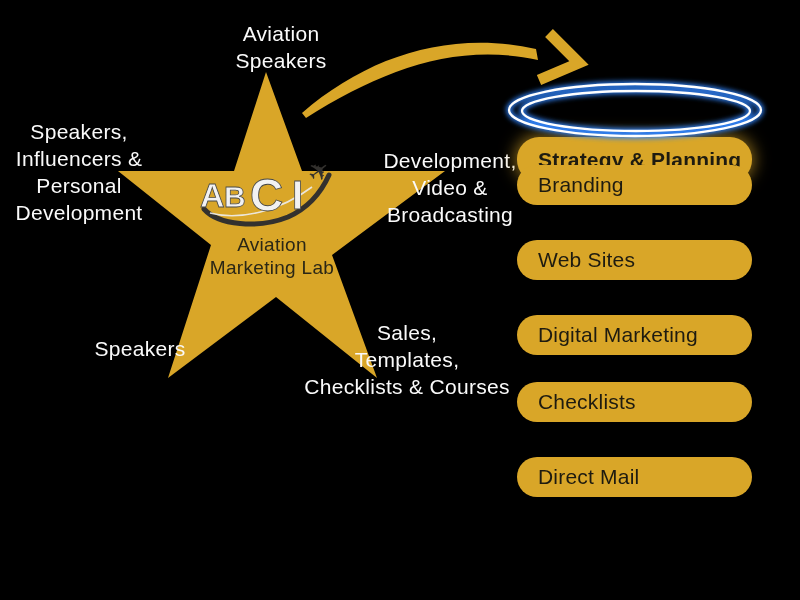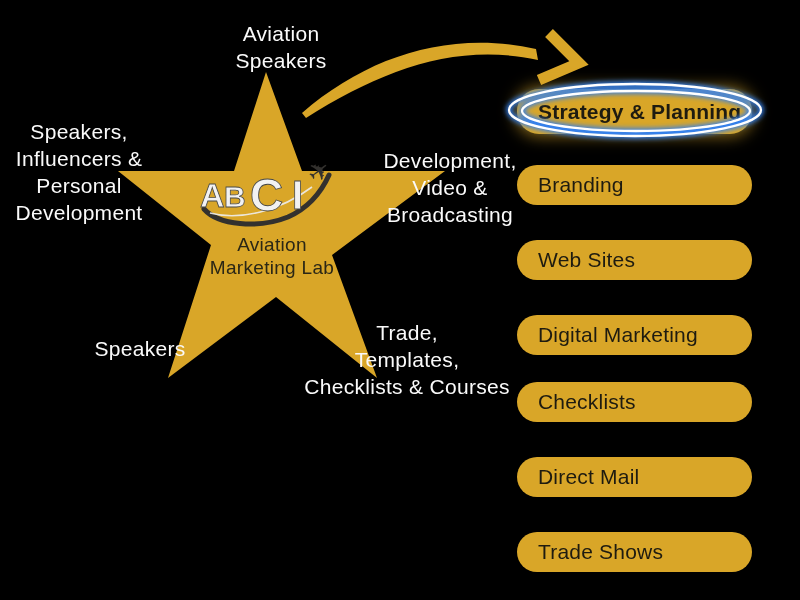--- a/index.html
+++ b/index.html
@@ -19,20 +19,21 @@
   .menu{position:absolute;left:0;top:0;width:800px;height:600px;}
   .pill{
     position:absolute;left:517px;width:235px;height:40px;
     background:#D9A628;border-radius:22px;
     display:flex;align-items:center;padding-left:21px;box-sizing:border-box;
     color:#1E1B10;font-size:21px;letter-spacing:.2px;cursor:pointer;
   }
   .pill.highlighted{
     height:45px;font-weight:700;
     box-shadow:0 0 16px 2px rgba(217,166,40,.65);
+    margin-top:48px;
   }
   .ring{position:absolute;left:495px;top:70px;pointer-events:none;}
 </style>
 </head>
 <body>
 
 <div class="canvas">
 
   <svg class="layer" width="800" height="600" viewBox="0 0 800 600">
 
@@ -74,21 +75,21 @@
     <div>Development,</div>
     <div>Video &amp;</div>
     <div>Broadcasting</div>
   </div>
 
   <div class="spoke" style="left:75px;top:335px;width:130px">
     <div>Speakers</div>
   </div>
 
   <div class="spoke" style="left:297px;top:319px;width:220px">
-    <div>Trade,</div>
+    <div>Sales,</div>
     <div>Templates,</div>
     <div>Checklists &amp; Courses</div>
   </div>
 
   <div class="menu">
     <div class="pill highlighted" style="top:89px">
       <span>Strategy &amp; Planning</span>
     </div>
     <div class="pill" style="top:165px">
       <span>Branding</span>
@@ -98,23 +99,20 @@
     </div>
     <div class="pill" style="top:315px">
       <span>Digital Marketing</span>
     </div>
     <div class="pill" style="top:382px">
       <span>Checklists</span>
     </div>
     <div class="pill" style="top:457px">
       <span>Direct Mail</span>
     </div>
-    <div class="pill" style="top:532px">
-      <span>Trade Shows</span>
-    </div>
   </div>
 
   <svg class="ring" width="290" height="85" viewBox="0 0 290 85">
     <defs>
       <filter id="blueGlow" x="-30%" y="-80%" width="160%" height="260%">
         <feGaussianBlur stdDeviation="2.4"></feGaussianBlur>
       </filter>
     </defs>
     <g filter="url(#blueGlow)" stroke="#2F7FF2" fill="none" stroke-width="5.5">
       <ellipse cx="140" cy="40" rx="126" ry="26"></ellipse>

